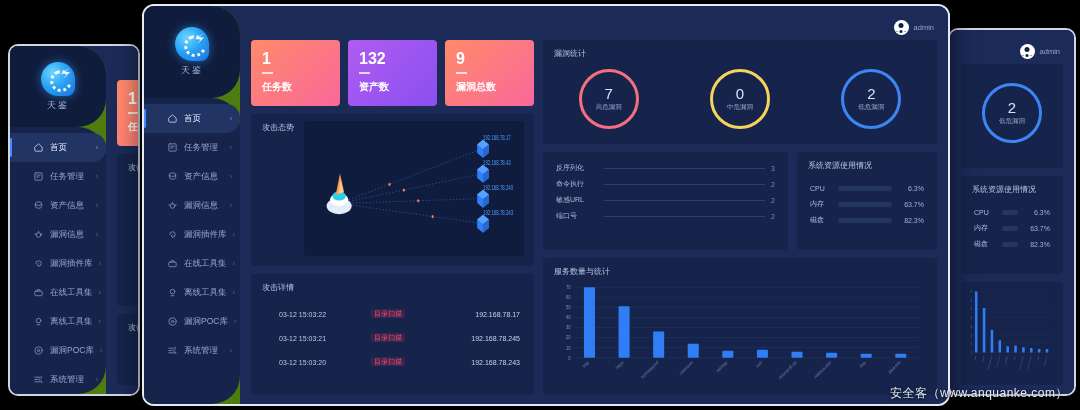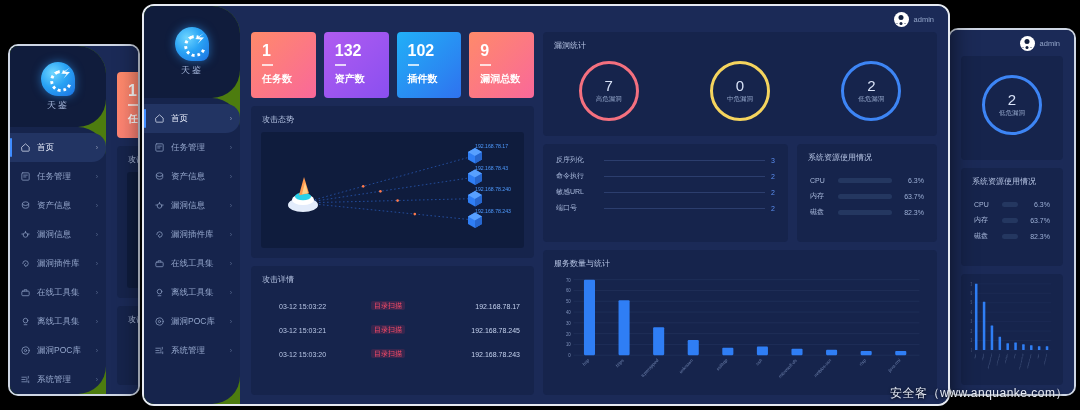--- a/index.html
+++ b/index.html
@@ -56,35 +56,35 @@
     content: ""; position: absolute; right: 5px; top: 6px;
     width: 9px; height: 11px; background: #fff;
     clip-path: polygon(100% 0, 0 55%, 62% 60%, 28% 100%, 100% 42%, 45% 38%);
     opacity: .95;
   }
   .brand-name { font-size: 9px; color: #9fb0d4; letter-spacing: 2px; filter: blur(.4px); }
 
   .menu { padding-top: 6px; background: #16244c; border-radius: 0 28px 28px 0; flex: 1; }
   .menu-item {
     height: 29px; display: flex; align-items: center; gap: 6px;
-    padding: 0 8px 0 10px; color: #94a6cb; font-size: 8.5px;
+    padding: 0 8px 0 23px; color: #94a6cb; font-size: 8.5px;
     position: relative;
   }
   .menu-item.active { background: #223463; color: #e8eefc; border-radius: 0 14px 14px 0; }
   .menu-item.active::before {
     content: ""; position: absolute; left: 0; top: 5px; bottom: 5px; width: 2px;
     background: #3f8cff; border-radius: 2px;
   }
   .mi-ico { width: 11px; height: 11px; flex: none; opacity: .85; }
   .mi-ico svg { width: 11px; height: 11px; display: block; }
   .mi-label { flex: 1; white-space: nowrap; filter: blur(.25px); }
   .mi-arrow { font-size: 7px; opacity: .5; }
 
   
-  .content { flex: 1; display: flex; flex-direction: column; min-width: 0; }
+  .content { flex: 1; display: flex; flex-direction: column; min-width: 0; margin-top: 8px; }
   .topbar { height: 26px; display: flex; align-items: center; justify-content: flex-end;
             padding-right: 14px; gap: 5px; }
   .avatar {
     width: 15px; height: 15px; border-radius: 50%; background: #fff;
     position: relative; flex: none;
   }
   .avatar::after {
     content: ""; position: absolute; left: 50%; top: 3px; transform: translateX(-50%);
     width: 5px; height: 5px; border-radius: 50%; background: #12203f;
     box-shadow: 0 6px 0 -1px #12203f, -4px 6px 0 -2px #12203f, 4px 6px 0 -2px #12203f;
@@ -102,21 +102,21 @@
     display: flex; flex-direction: column; justify-content: flex-start;
   }
   .stat-num { font-size: 16px; font-weight: 700; line-height: 1; }
   .stat-rule { width: 11px; height: 2px; background: rgba(255,255,255,.75); margin: 5px 0 6px; }
   .stat-label { font-size: 10px; font-weight: 700; filter: blur(.2px); }
 
   .panel { background: #16244c; border-radius: 4px; }
   .panel-title { font-size: 8px; color: #b7c5e4; padding: 8px 0 0 11px; filter: blur(.2px); }
 
   
-  .map-panel { flex: none; height: 152px; display: flex; flex-direction: column; }
+  .map-panel { flex: none; height: 152px; display: flex; flex-direction: row; }
   .map-area { flex: 1; margin: 7px 10px 10px; background: #0f1c3d; border-radius: 3px; position: relative; }
   .map-area svg { position: absolute; inset: 0; width: 100%; height: 100%; }
   .node-label { font-size: 5.2px; fill: #4f9bff; font-family: "Liberation Sans", sans-serif; }
 
   
   .detail-panel { flex: 1; display: flex; flex-direction: column; min-height: 0; }
   .detail-rows { padding: 9px 0 0; }
   .detail-row {
     display: flex; align-items: center; height: 24px; font-size: 7px; color: #b9c7e6;
     padding: 0 14px 0 28px;
@@ -507,25 +507,20 @@
             <div class="stat-row" id="stats-main">
                 <div class="stat-card" style="background: linear-gradient(135deg, rgb(255, 138, 106), rgb(249, 104, 154));">
                   <div class="stat-num">1</div>
                   <div class="stat-rule"></div>
                   <div class="stat-label blurw">任务数</div>
                 </div>
                 <div class="stat-card" style="background: linear-gradient(135deg, rgb(176, 92, 240), rgb(138, 79, 240));">
                   <div class="stat-num">132</div>
                   <div class="stat-rule"></div>
                   <div class="stat-label blurw">资产数</div>
-                </div>
-                <div class="stat-card" style="background: linear-gradient(135deg, rgb(33, 176, 247), rgb(47, 114, 239));">
-                  <div class="stat-num">102</div>
-                  <div class="stat-rule"></div>
-                  <div class="stat-label blurw">插件数</div>
                 </div>
                 <div class="stat-card" style="background: linear-gradient(135deg, rgb(255, 138, 106), rgb(249, 104, 154));">
                   <div class="stat-num">9</div>
                   <div class="stat-rule"></div>
                   <div class="stat-label blurw">漏洞总数</div>
                 </div>
               </div>
 
             <div class="panel map-panel">
               <div class="panel-title">攻击态势</div>

